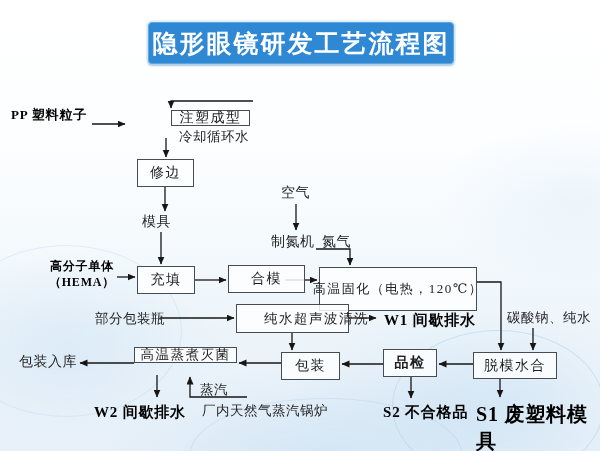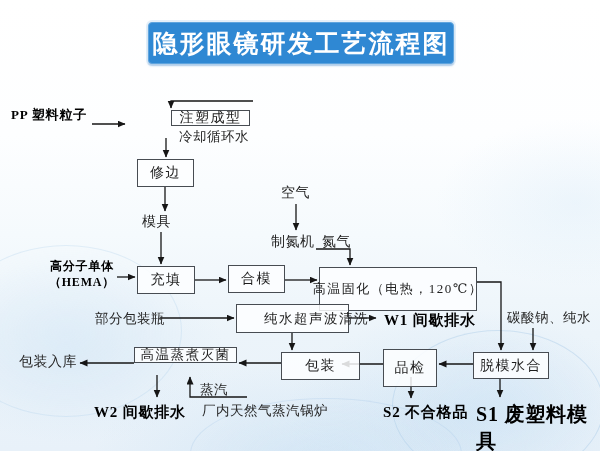--- a/index.html
+++ b/index.html
@@ -81,27 +81,27 @@
       <polyline points="157,375 157,397" marker-end="url(#ah)" stroke="#161616"></polyline>
       <polyline points="247,397 190,397 190,377" marker-end="url(#ah)" stroke="#161616"></polyline>
       <polyline points="411,377 411,398" marker-end="url(#ah)" stroke="#161616"></polyline>
       <polyline points="500,379 500,397" marker-end="url(#ah)" stroke="#161616"></polyline>
     </svg>
 
   <div id="nodes">
       <div class="node" style="left: 127px; top: 110px; width: 79px; height: 16px; margin-left: 44px;">注塑成型</div>
       <div class="node" style="left: 137px; top: 159px; width: 57px; height: 28px;">修边</div>
       <div class="node" style="left: 137px; top: 266px; width: 58px; height: 28px;">充填</div>
-      <div class="node" style="left: 228px; top: 265px; width: 57px; height: 28px;">合模</div>
+      <div class="node" style="left: 228px; top: 265px; width: 77px; height: 28px;">合模</div>
       <div class="node" style="left: 319px; top: 267px; width: 158px; height: 44px; font-size: 13px; text-align: right;">高温固化（电热，120℃）</div>
       <div class="node" style="left: 236px; top: 304px; width: 113px; height: 29px; font-size: 13.5px; padding-left: 48px;">纯水超声波清洗</div>
-      <div class="node" style="left: 281px; top: 352px; width: 79px; height: 28px;">包装</div>
+      <div class="node" style="left: 281px; top: 352px; width: 59px; height: 28px;">包装</div>
       <div class="node" style="left: 134px; top: 347px; width: 103px; height: 16px; font-size: 13.5px;">高温蒸煮灭菌</div>
-      <div class="node" style="left: 383px; top: 349px; width: 54px; height: 38px;">品检</div>
-      <div class="node" style="left: 473px; top: 352px; width: 76px; height: 27px;">脱模水合</div>
+      <div class="node" style="left: 383px; top: 349px; width: 54px; height: 28px; font-weight: bold;">品检</div>
+      <div class="node" style="left: 473px; top: 352px; width: 84px; height: 27px;">脱模水合</div>
     </div>
   <div id="labels">
       <div class="lbl" style="left: 179px; top: 86px; margin-top: 42px;">冷却循环水</div>
       <div class="lbl bold" style="left: 11px; top: 106px; font-size: 13px;">PP 塑料粒子</div>
       <div class="lbl" style="left: 142px; top: 213px; font-size: 14px;">模具</div>
       <div class="lbl" style="left: 281px; top: 184px; font-size: 14px;">空气</div>
       <div class="lbl" style="left: 271px; top: 233px; font-size: 14px;">制氮机</div>
       <div class="lbl" style="left: 322px; top: 233px; font-size: 14px;">氮气</div>
       <div class="lbl bold center" style="left: 40px; top: 258px; width: 84px; font-size: 12px;">高分子单体
 （HEMA）</div>

